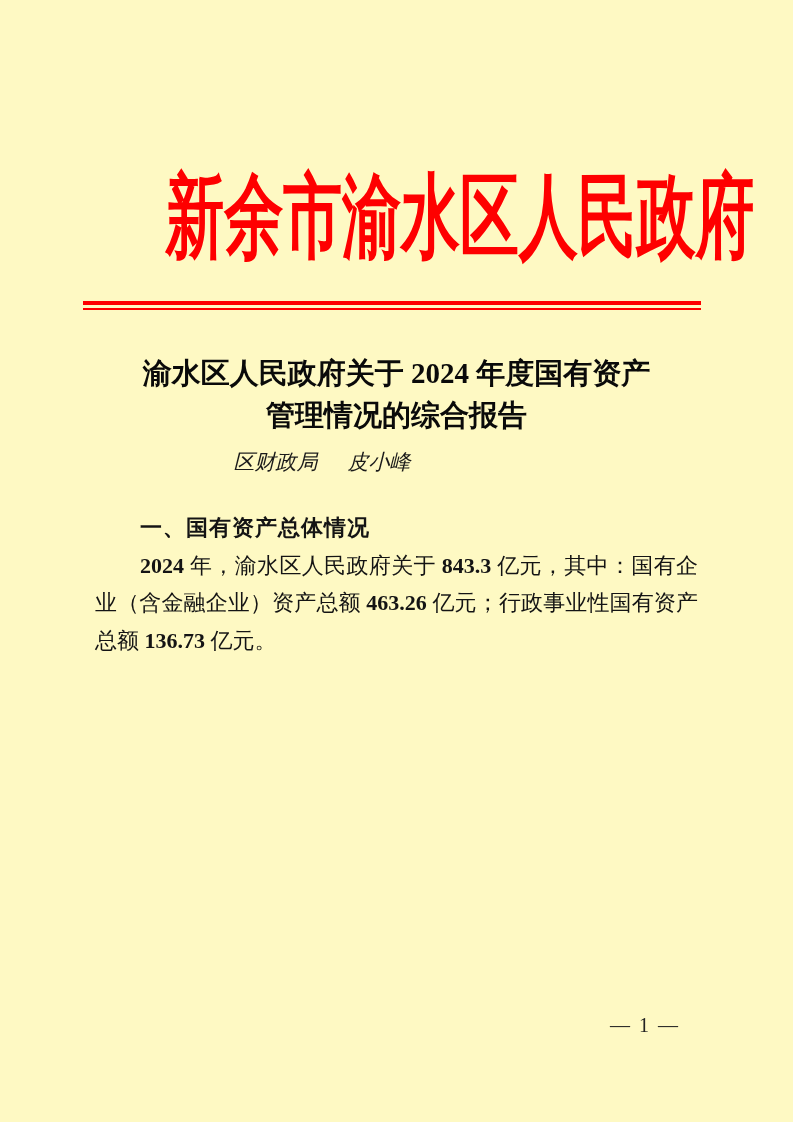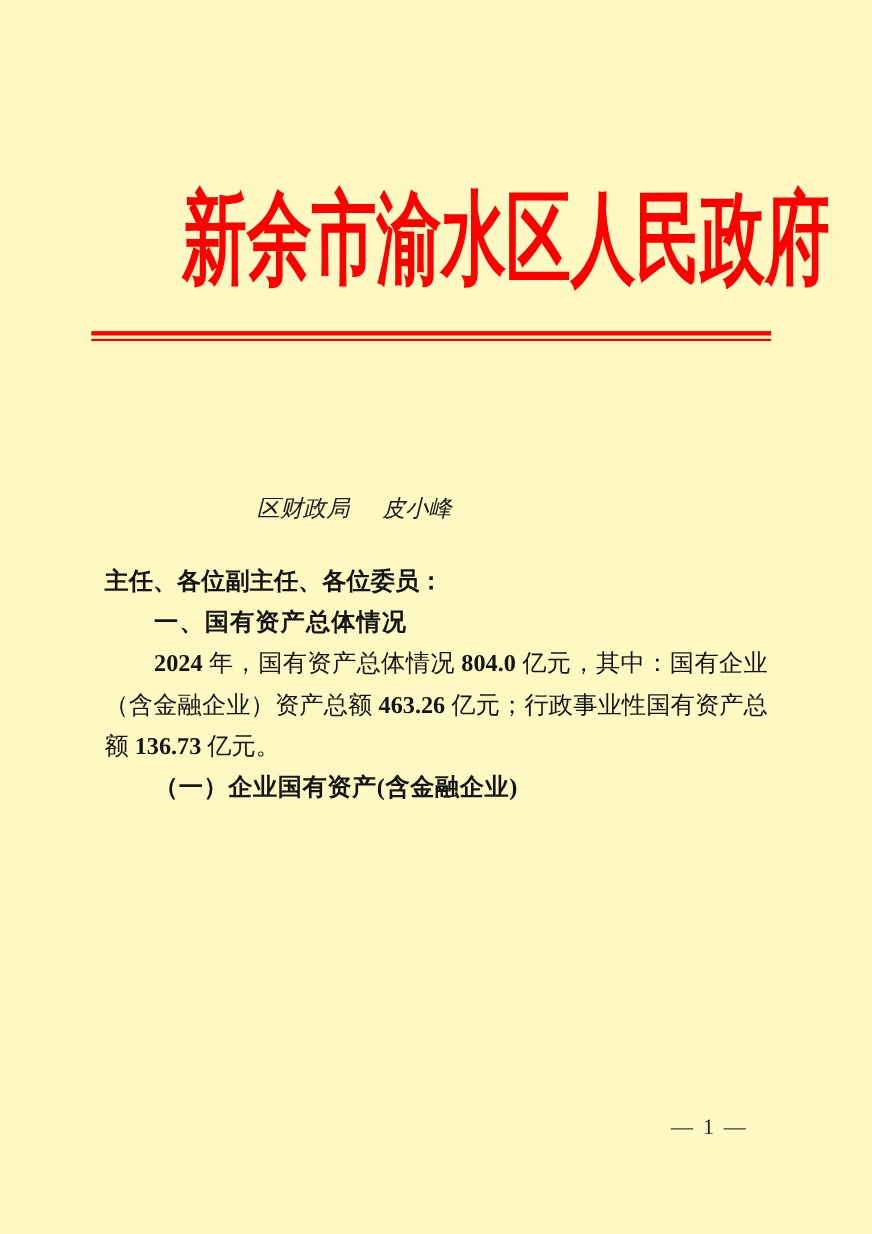--- a/index.html
+++ b/index.html
@@ -118,27 +118,29 @@
   <div class="masthead">
     <span class="masthead-text">新余市渝水区人民政府</span>
   </div>
 
   <div class="red-rule">
     <div class="rule-top"></div>
     <div class="rule-gap"></div>
     <div class="rule-bottom"></div>
   </div>
 
+  <div class="doc-title">
+    <div>渝水区人民政府关于 2024 年度国有资产</div>
+    <div>管理情况的综合报告</div>
+  </div>
 
   <div class="byline">
     <span>区财政局</span><span class="byline-gap"></span><span>皮小峰</span>
   </div>
 
   <div class="doc-body">
-      <p class="salutation"><span>主任、各位副主任、各位委员：</span></p>
       <p class="h2 indent"><span>一、国有资产总体情况</span></p>
-      <p class="indent"><span class="seg-b">2024</span><span> 年，国有资产总体情况 </span><span class="seg-b">804.0</span><span> 亿元，其中：国有企业（含金融企业）资产总额 </span><span class="seg-b">463.26</span><span> 亿元；行政事业性国有资产总额 </span><span class="seg-b">136.73</span><span> 亿元。</span></p>
-      <p class="h3 indent"><span>（一）企业国有资产(含金融企业)</span></p>
+      <p class="indent"><span class="seg-b">2024</span><span> 年，渝水区人民政府关于 </span><span class="seg-b">843.3</span><span> 亿元，其中：国有企业（含金融企业）资产总额 </span><span class="seg-b">463.26</span><span> 亿元；行政事业性国有资产总额 </span><span class="seg-b">136.73</span><span> 亿元。</span></p>
     </div>
 
   <div class="page-number">— 1 —</div>
 
 </div>
 
 </body></html>

